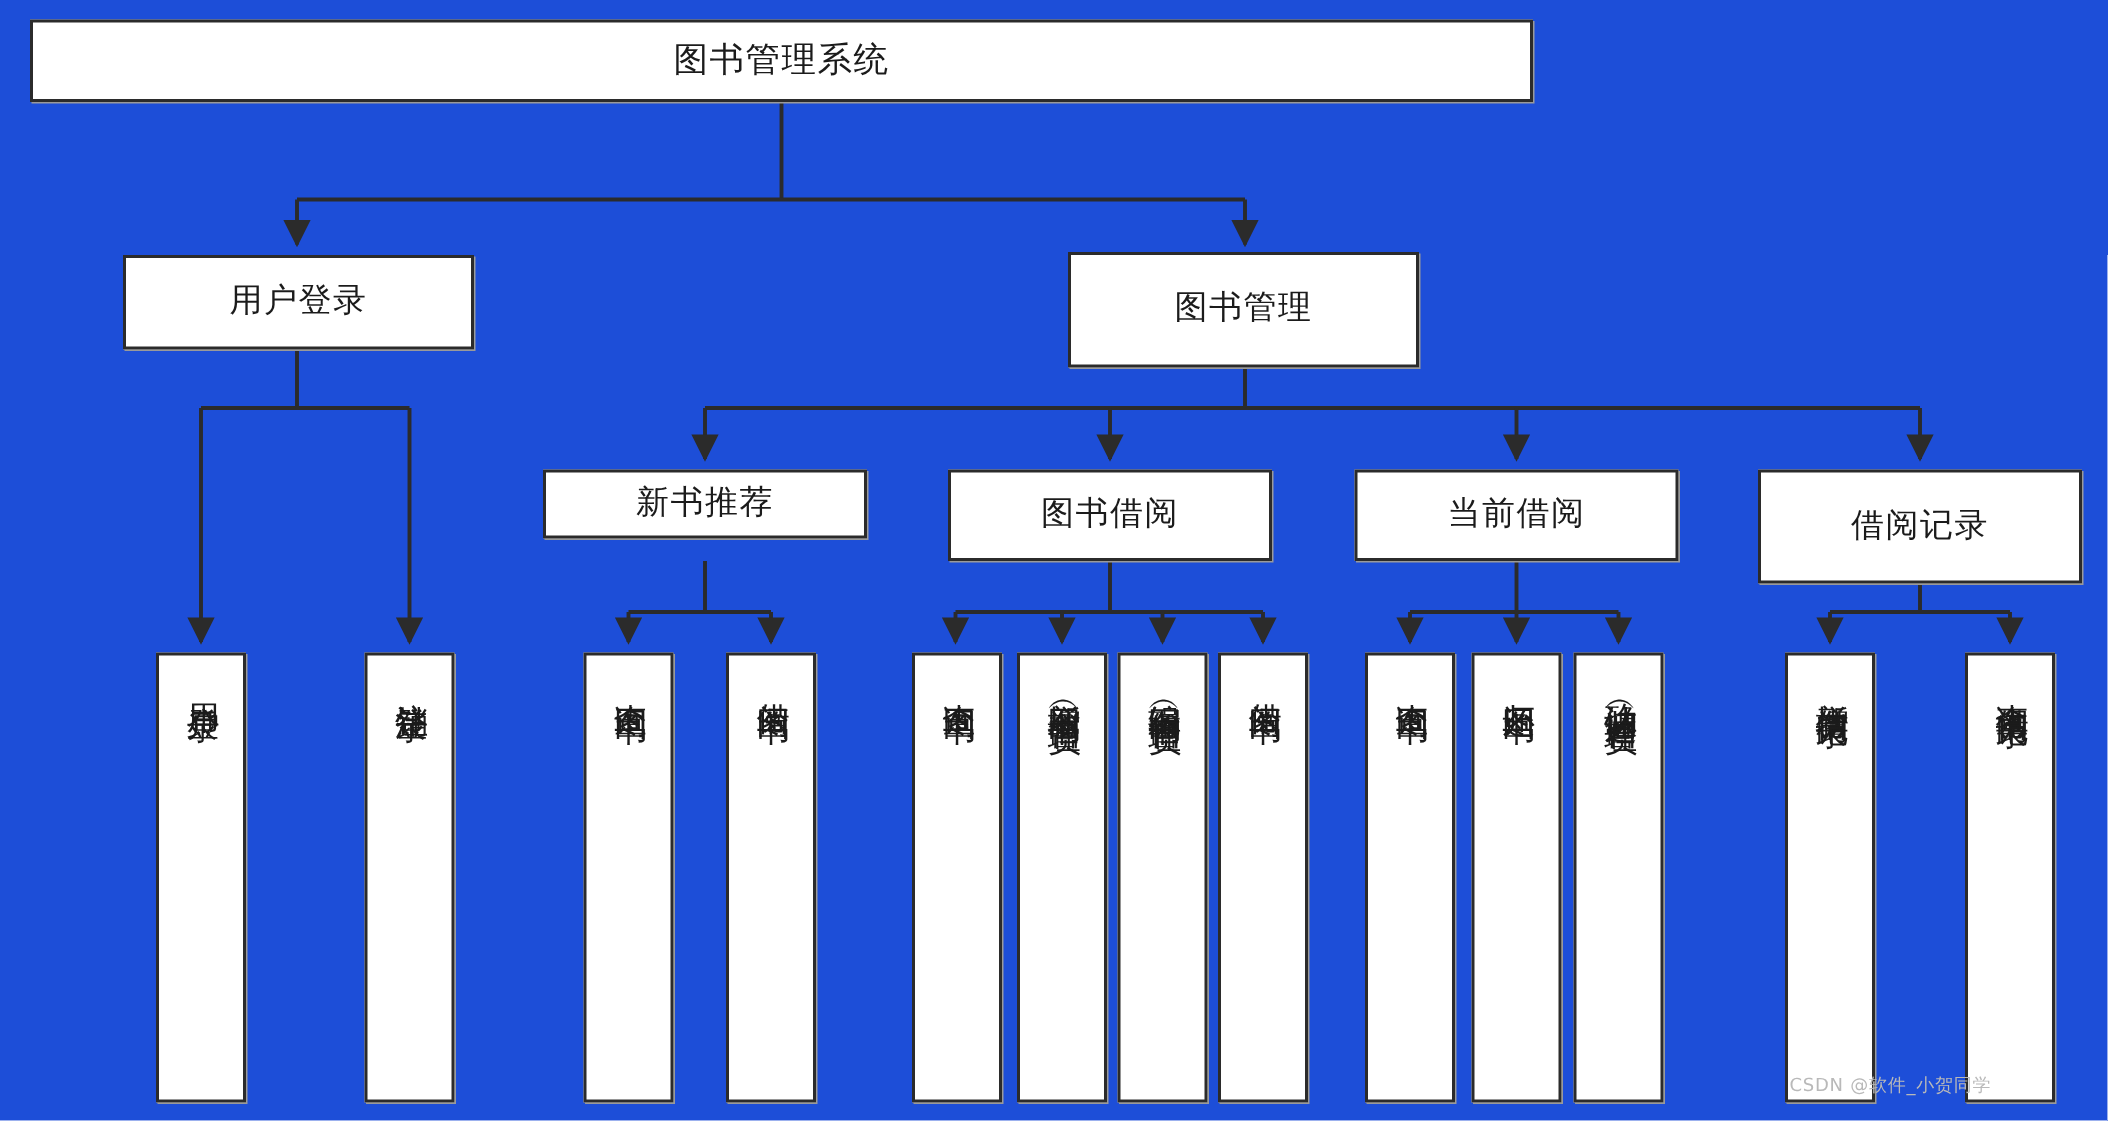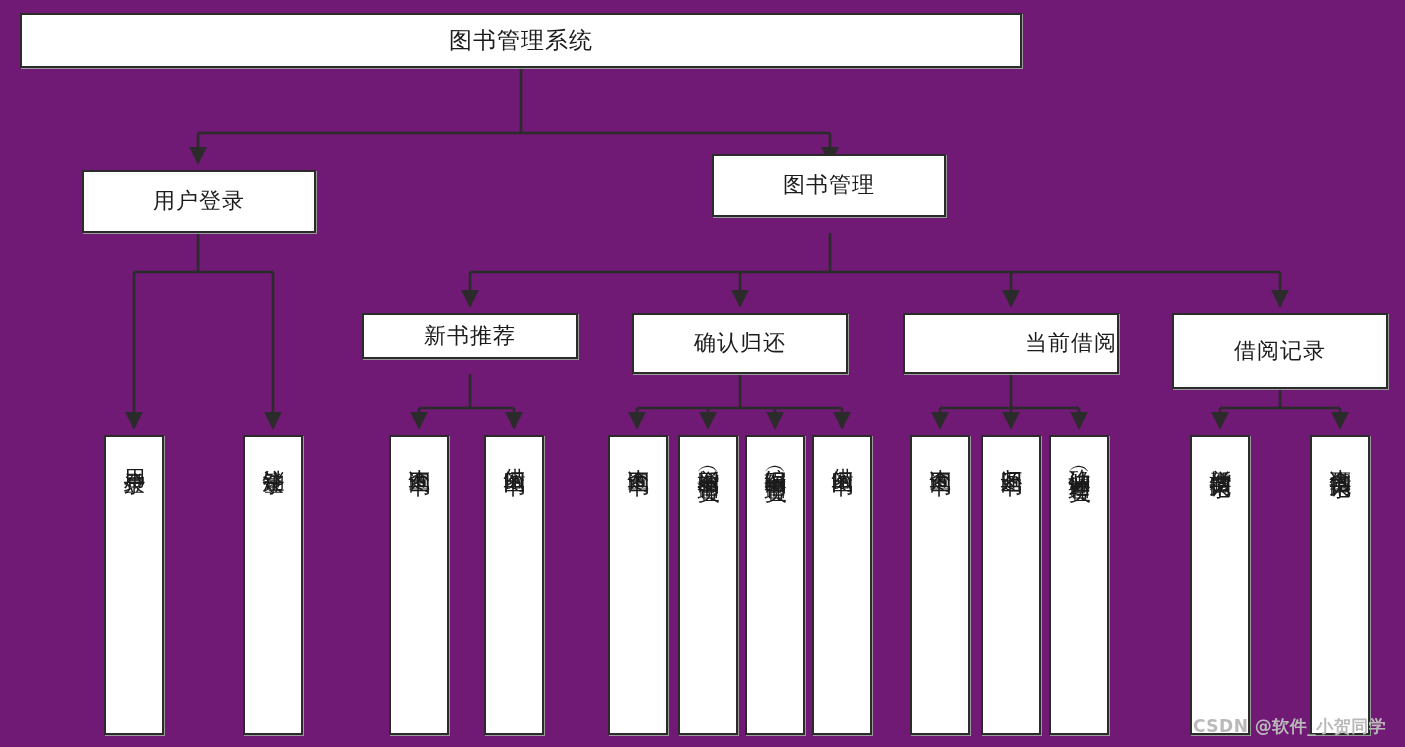--- a/index.html
+++ b/index.html
@@ -8,21 +8,21 @@
     padding: 0;
     background: #ffffff;
   }
   body {
     font-family: "DejaVu Sans", "Liberation Sans", sans-serif;
   }
   #diagram-root {
     position: relative;
     width: 1405px;
     height: 747px;
-    background: #701a75;
+    background: #1d4ed8;
     overflow: hidden;
   }
   #edge-layer {
     position: absolute;
     left: 0;
     top: 0;
     width: 1405px;
     height: 747px;
     pointer-events: none;
   }
@@ -54,25 +54,24 @@
     padding-top: 14px;
   }
   .node.vertical .label {
     writing-mode: vertical-rl;
     text-orientation: upright;
     display: block;
   }
   .node.root { font-size: 23px; }
   .watermark {
     position: absolute;
-    font-size: 17px;
+    font-size: 12px;
     color: #b9b9b9;
     white-space: nowrap;
     letter-spacing: 0.5px;
-    font-weight: bold;
   }
 </style>
 </head>
 <body>
 
 <div id="diagram-root">
 
   <svg id="edge-layer" viewBox="0 0 1405 747" width="1405" height="747">
     <defs>
       <marker id="arrow" viewBox="0 0 10 10" refX="9" refY="5" markerWidth="7" markerHeight="7" orient="auto-start-reverse">
@@ -125,33 +124,33 @@
   </svg>
 
   <div class="node horizontal root" style="left:20px; top:13px; width:1002px; height:55px;">
     <span class="label">图书管理系统</span>
   </div>
 
   <div class="node horizontal" style="left:82px; top:170px; width:234px; height:63px;">
     <span class="label">用户登录</span>
   </div>
 
-  <div class="node horizontal" style="left:712px; top:154px; width:234px; height:63px;">
+  <div class="node horizontal" style="left:712px; top:168px; width:234px; height:77px;">
     <span class="label">图书管理</span>
   </div>
 
   <div class="node horizontal" style="left:362px; top:313px; width:216px; height:46px;">
     <span class="label">新书推荐</span>
   </div>
 
   <div class="node horizontal" style="left:632px; top:313px; width:216px; height:61px;">
-    <span class="label">确认归还</span>
-  </div>
-
-  <div class="node horizontal" style="left:903px; top:313px; width:216px; height:61px;justify-content:flex-end;">
+    <span class="label">图书借阅</span>
+  </div>
+
+  <div class="node horizontal" style="left:903px; top:313px; width:216px; height:61px;">
     <span class="label">当前借阅</span>
   </div>
 
   <div class="node horizontal" style="left:1172px; top:313px; width:216px; height:76px;">
     <span class="label">借阅记录</span>
   </div>
 
   <div class="node vertical" style="left:104px; top:435px; width:60px; height:300px;">
     <span class="label">用户登录</span>
   </div>

